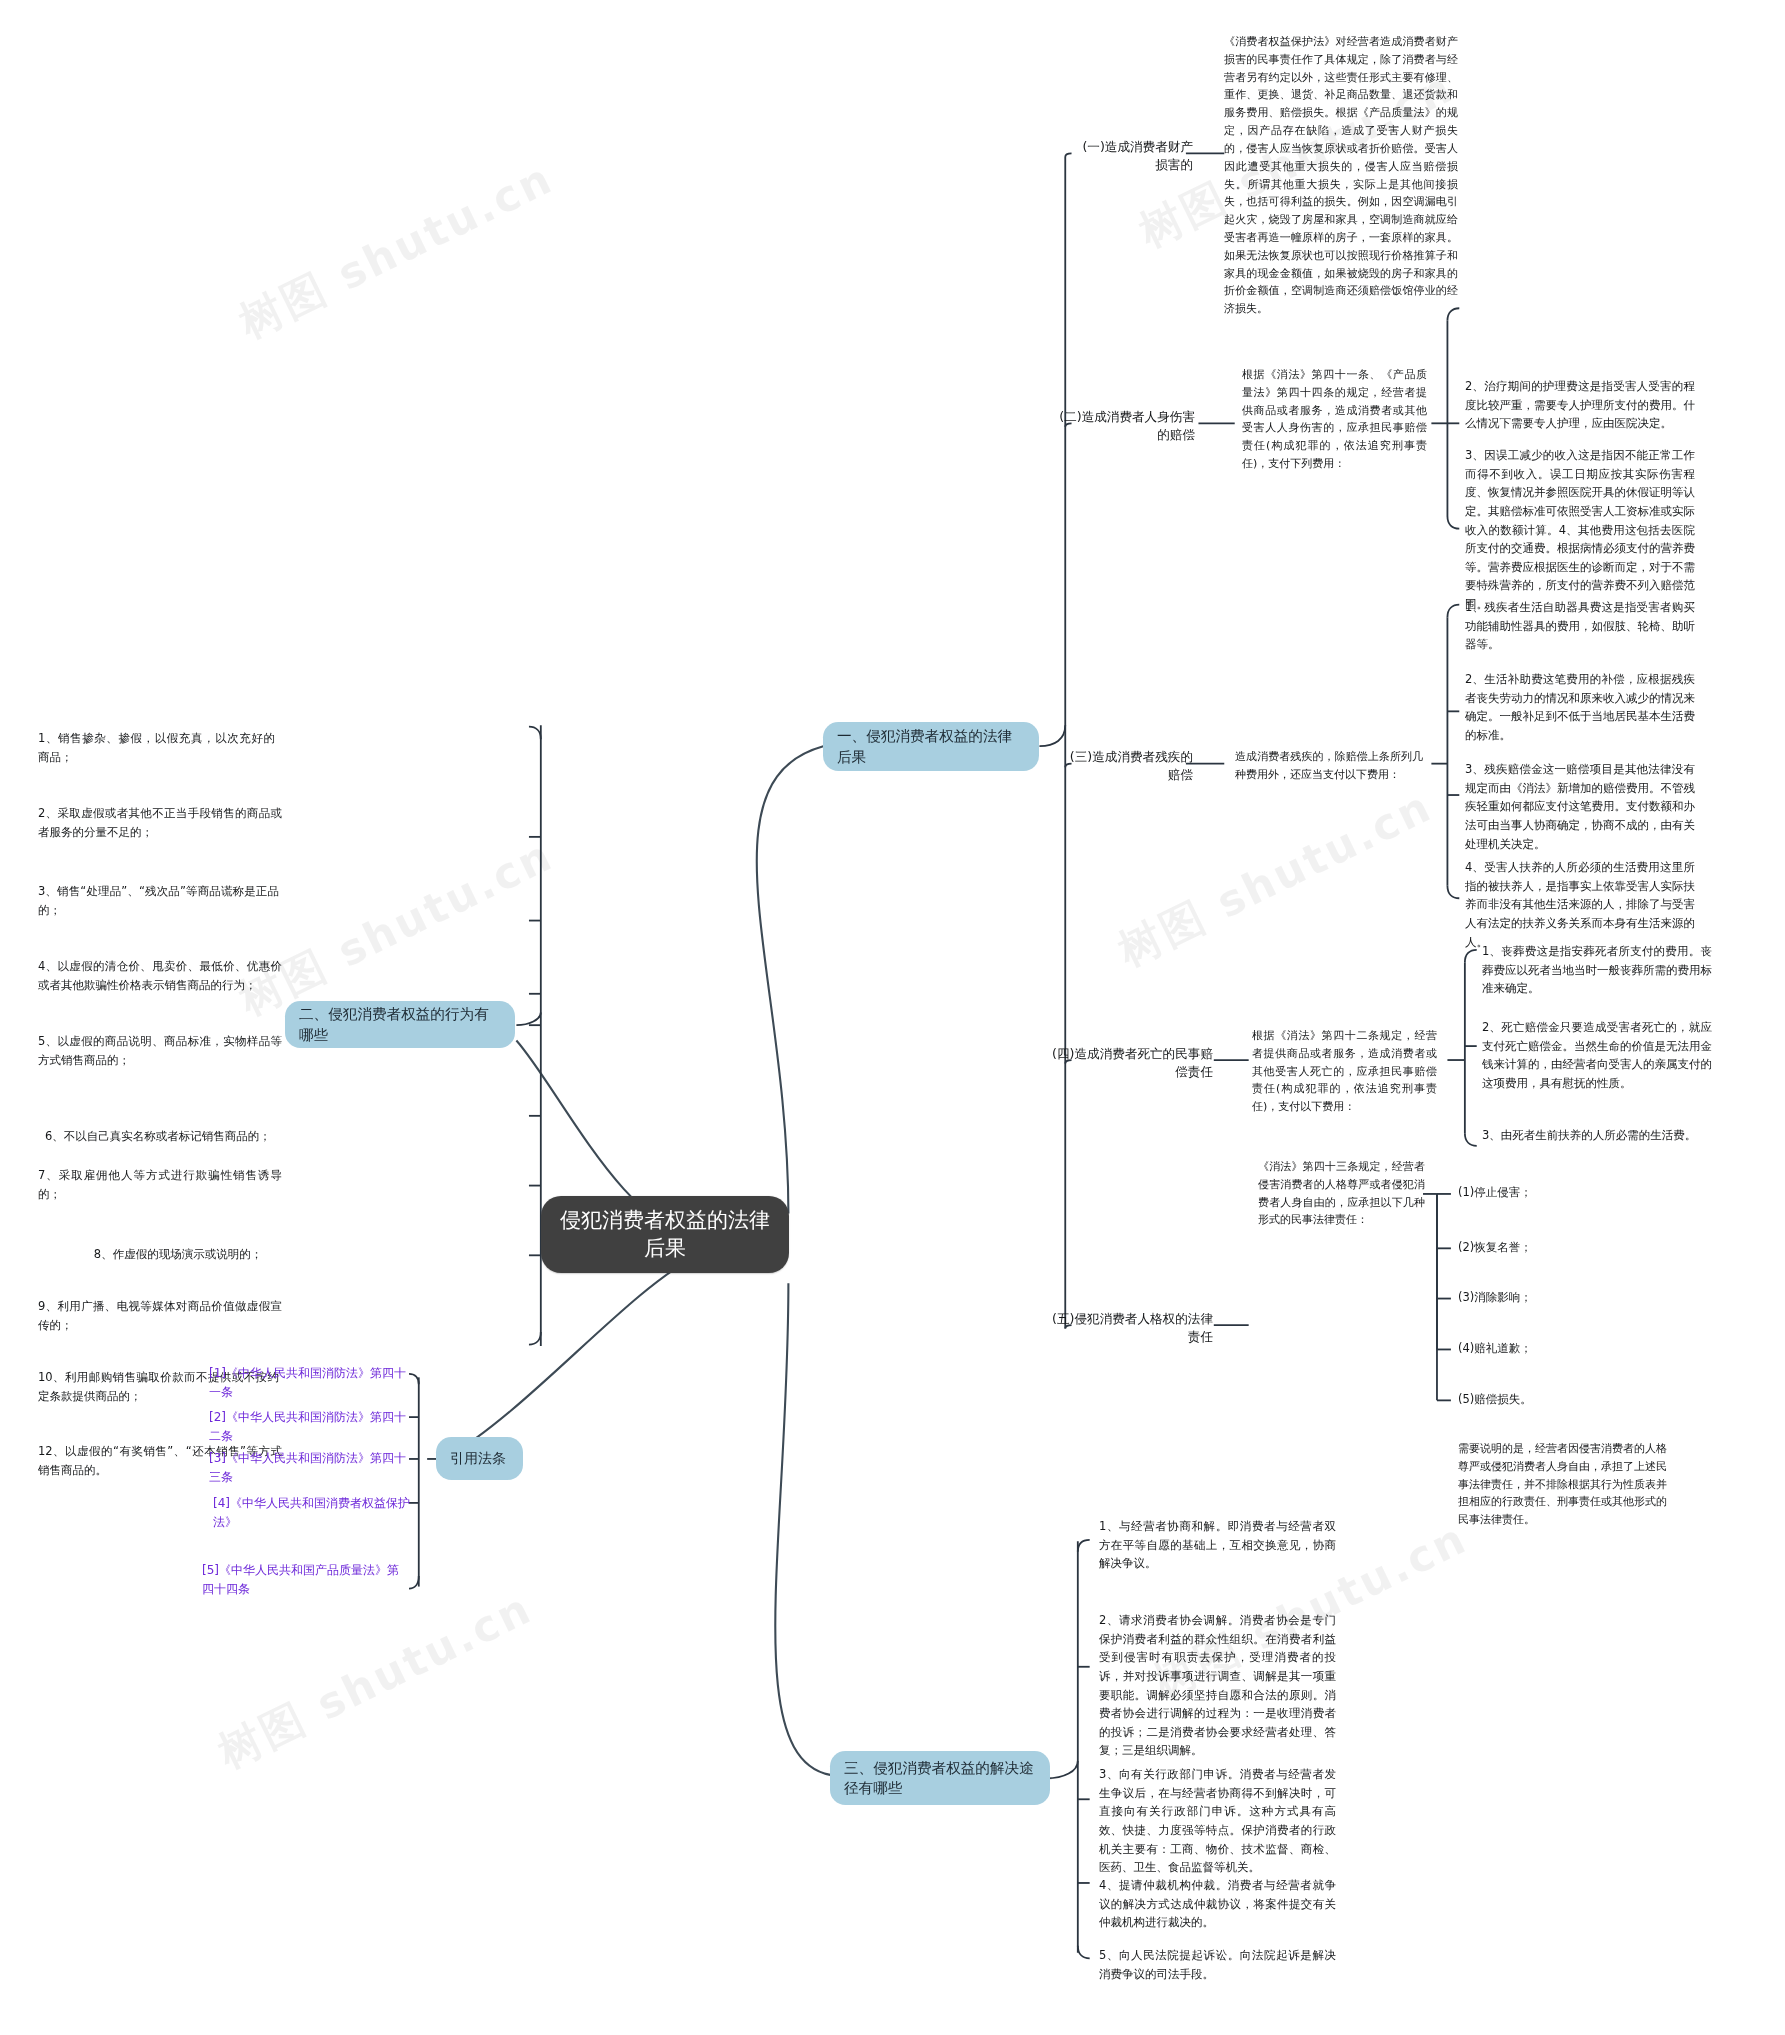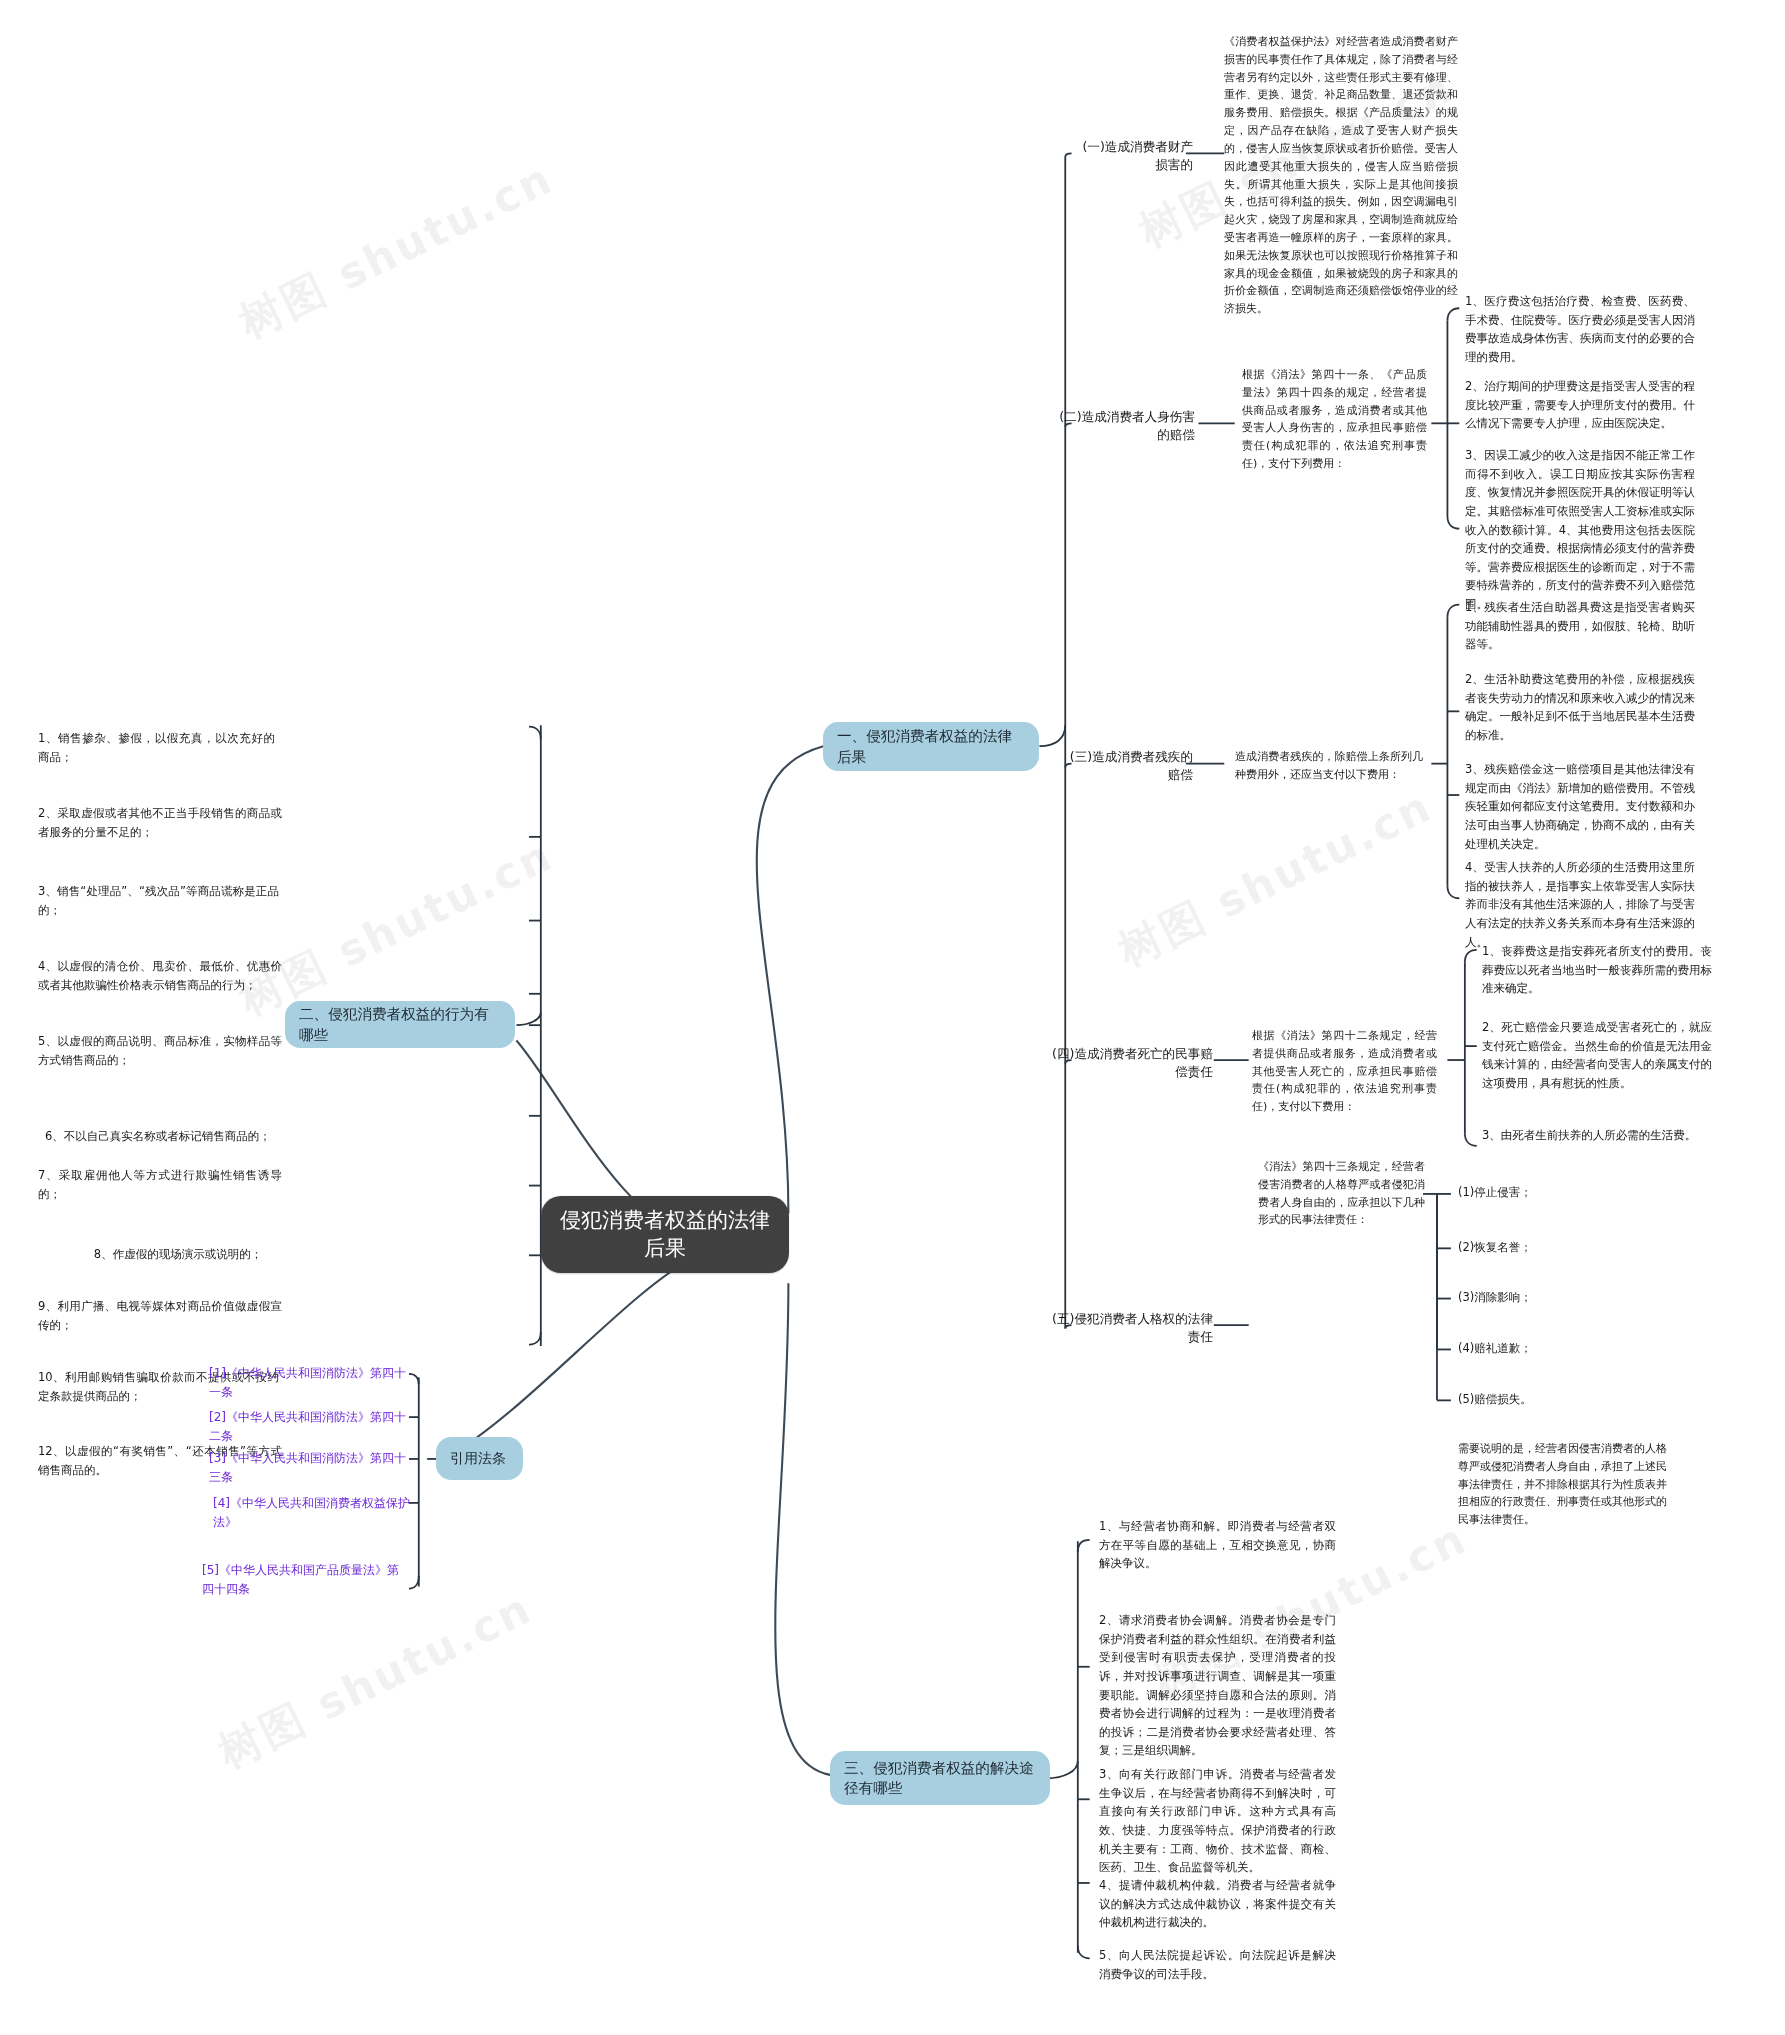--- a/index.html
+++ b/index.html
@@ -211,23 +211,20 @@
   <div class="node desc" style="left:1224px;top:33px;width:234px;">
     <span>《消费者权益保护法》对经营者造成消费者财产损害的民事责任作了具体规定，除了消费者与经营者另有约定以外，这些责任形式主要有修理、重作、更换、退货、补足商品数量、退还货款和服务费用、赔偿损失。根据《产品质量法》的规定，因产品存在缺陷，造成了受害人财产损失的，侵害人应当恢复原状或者折价赔偿。受害人因此遭受其他重大损失的，侵害人应当赔偿损失。所谓其他重大损失，实际上是其他间接损失，也括可得利益的损失。例如，因空调漏电引起火灾，烧毁了房屋和家具，空调制造商就应给受害者再造一幢原样的房子，一套原样的家具。如果无法恢复原状也可以按照现行价格推算子和家具的现金金额值，如果被烧毁的房子和家具的折价金额值，空调制造商还须赔偿饭馆停业的经济损失。</span>
   </div>
 
   <div class="node sub-label" style="left:1055px;top:408px;width:140px;">
     <span>(二)造成消费者人身伤害的赔偿</span>
   </div>
   <div class="node desc" style="left:1242px;top:366px;width:185px;">
     <span>根据《消法》第四十一条、《产品质量法》第四十四条的规定，经营者提供商品或者服务，造成消费者或其他受害人人身伤害的，应承担民事赔偿责任(构成犯罪的，依法追究刑事责任)，支付下列费用：</span>
   </div>
-  <div class="node leaf" style="left:1465px;top:292px;width:230px;">
-    <span>1、医疗费这包括治疗费、检查费、医药费、手术费、住院费等。医疗费必须是受害人因消费事故造成身体伤害、疾病而支付的必要的合理的费用。</span>
-  </div>
   <div class="node leaf" style="left:1465px;top:377px;width:230px;">
     <span>2、治疗期间的护理费这是指受害人受害的程度比较严重，需要专人护理所支付的费用。什么情况下需要专人护理，应由医院决定。</span>
   </div>
   <div class="node leaf" style="left:1465px;top:446px;width:230px;">
     <span>3、因误工减少的收入这是指因不能正常工作而得不到收入。误工日期应按其实际伤害程度、恢复情况并参照医院开具的休假证明等认定。其赔偿标准可依照受害人工资标准或实际收入的数额计算。4、其他费用这包括去医院所支付的交通费。根据病情必须支付的营养费等。营养费应根据医生的诊断而定，对于不需要特殊营养的，所支付的营养费不列入赔偿范围。</span>
   </div>
 
   <div class="node sub-label" style="left:1067px;top:748px;width:126px;">
     <span>(三)造成消费者残疾的赔偿</span>
   </div>

